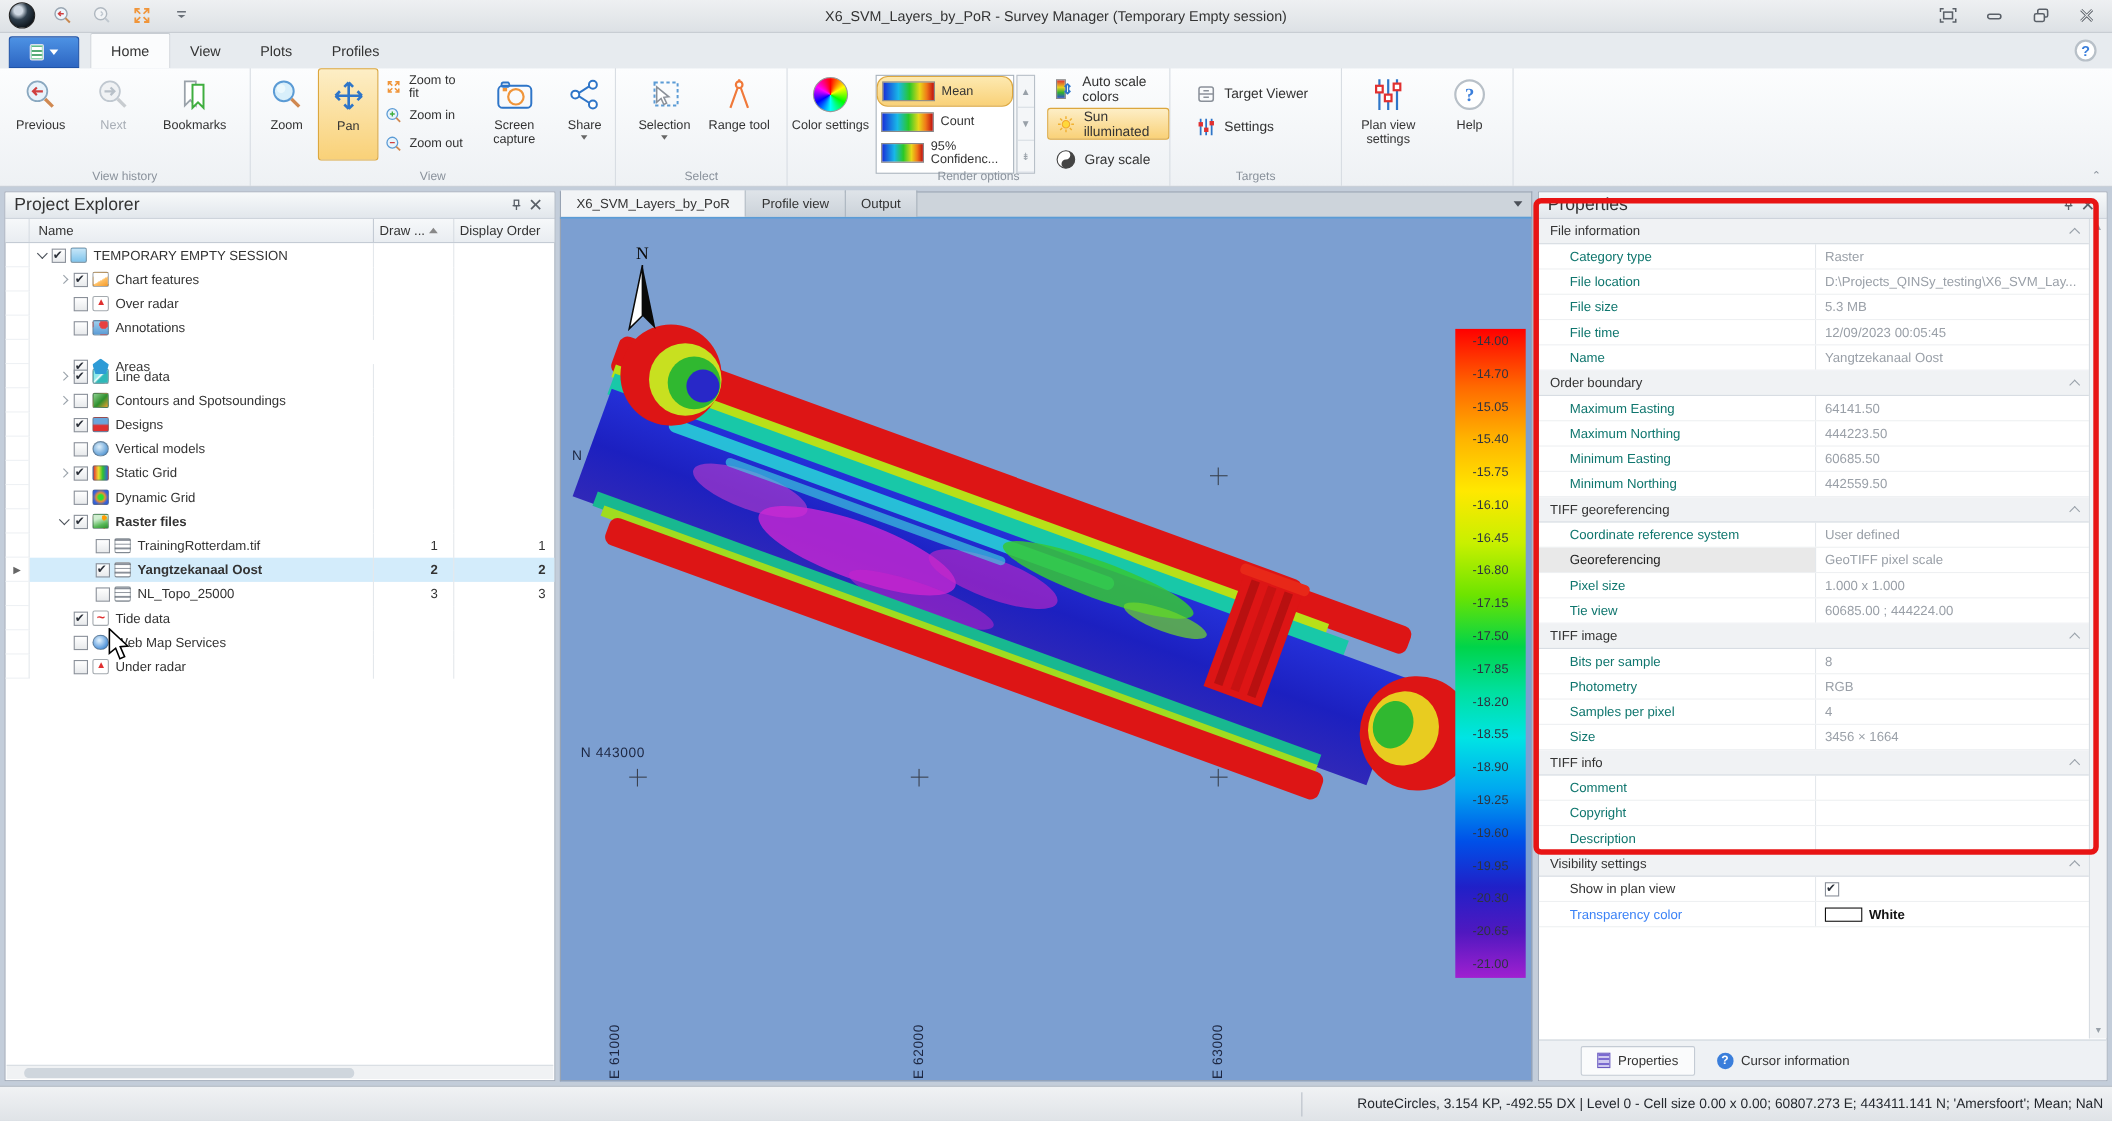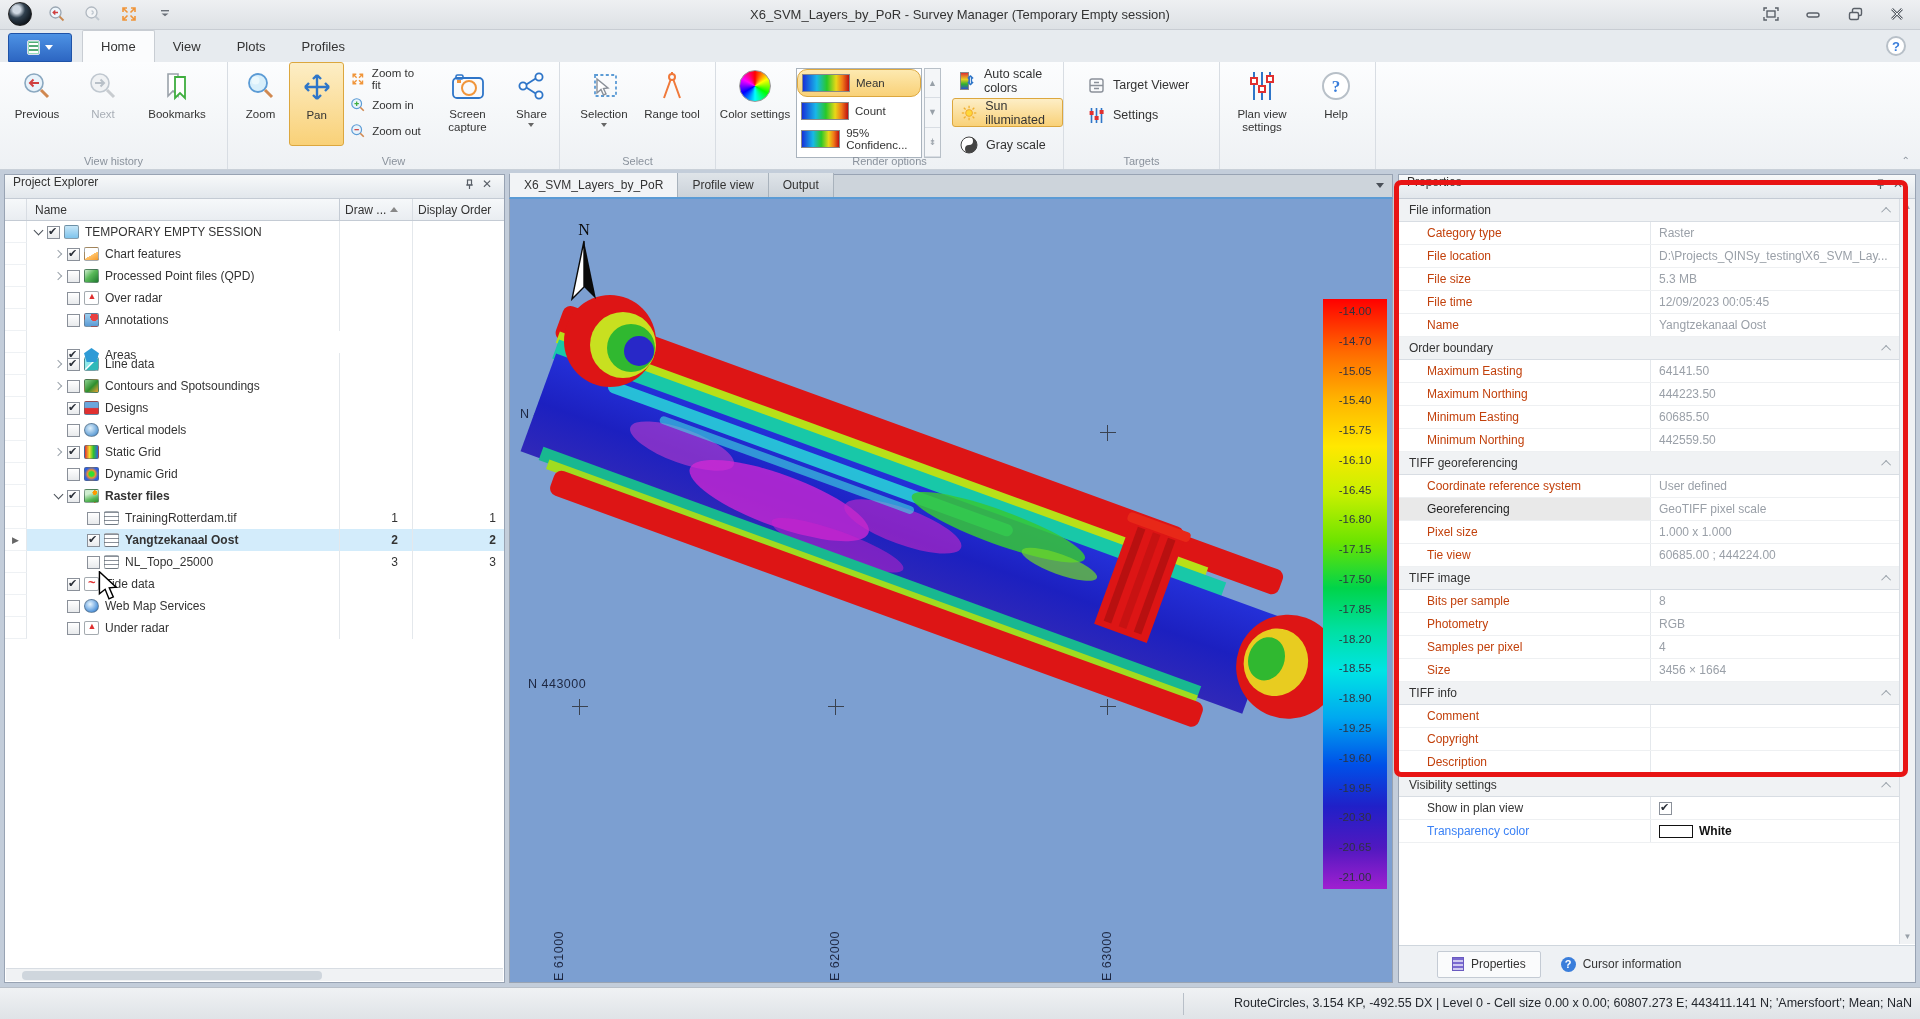--- a/index.html
+++ b/index.html
@@ -55,21 +55,21 @@
   .toggles { position:absolute; left:236px; top:4px; display:flex; flex-direction:column; gap:3px; }
   .toggle { display:flex; align-items:center; gap:8px; height:29px; padding:0 8px; font-size:12.5px; color:#333; }
   .minibar { width:9px; height:18px; background:linear-gradient(#e03030,#e8d020 40%,#30b030 70%,#3050d0); border:1px solid #888; }
   .updown { color:#2e75c8; font-size:13px; font-weight:bold; margin-left:-4px; }
   .trow2 { display:flex; align-items:center; gap:8px; height:30px; padding:0 10px; font-size:12.5px; }
 
   
   .workspace { position:absolute; left:0; top:170px; width:1920px; height:817px; background:#c3cdda; }
   .panel { position:absolute; background:#fff; border:1px solid #98a3b3; }
   .ptitle { height:24px; background:linear-gradient(#f7f9fa,#e2e7ec); border-bottom:1px solid #c4cbd4;
-    display:flex; align-items:flex-start; padding:0 8px; font-size:12px; color:#333; }
+    display:flex; align-items:center; padding:0 8px; font-size:16px; color:#333; }
   .ptitle .sp { flex:1; }
   .ticon { width:18px; height:18px; display:flex; align-items:center; justify-content:center; color:#5a6068; }
 
   
   #pe { left:4px; top:4px; width:501px; height:809px; }
   .pehead { display:flex; height:22px; background:linear-gradient(#f6f8fa,#e9edf1); border-bottom:1px solid #c4cbd4; font-size:12px; color:#333; }
   .colgutter { width:22px; border-right:1px solid #d8dde3; }
   .colname { flex:1; display:flex; align-items:center; padding-left:8px; border-right:1px solid #c4cbd4; }
   .coldraw { width:72px; display:flex; align-items:center; padding-left:5px; gap:4px; }
   .coldisp { width:92px; display:flex; align-items:center; padding-left:5px; border-left:1px solid #d8dde3; }
@@ -129,21 +129,21 @@
   #colorbar .cl span { display:block; text-align:center; font-size:11.5px; color:#2e3340; }
 
   
   #props { left:1398px; top:4px; width:518px; height:809px; }
   .pgrid { position:absolute; left:0; top:24px; right:16px; }
   .psec { height:23px; display:flex; align-items:center; background:#f0f2f4; border-bottom:1px solid #d8dde3;
     padding:0 8px 0 10px; font-size:12px; color:#333; }
   .psec .sp { flex:1; }
   .chevup { width:7px; height:7px; border-left:1.6px solid #9aa2aa; border-top:1.6px solid #9aa2aa; transform:rotate(45deg) translateY(2px); }
   .prow { height:23px; display:flex; border-bottom:1px solid #eef0f2; font-size:12px; }
-  .plabel { width:252px; display:flex; align-items:center; padding-left:28px; color:#c2410c; border-right:1px solid #e4e8ec; }
+  .plabel { width:252px; display:flex; align-items:center; padding-left:28px; color:#0f766e; border-right:1px solid #e4e8ec; }
   .pvalue { flex:1; display:flex; align-items:center; padding-left:8px; color:#9aa0a8; white-space:nowrap; overflow:hidden; }
   .prow.hl .plabel { background:#e9e9e9; color:#222; }
   .pcheck { width:13px; height:13px; border:1px solid #8a9099; background:#fff; position:relative; }
   .pcheck::after { content:"✔"; position:absolute; left:0; top:-2px; font-size:11px; color:#2a2f38; }
   .swatch { width:34px; height:13px; background:#fff; border:1.5px solid #111; margin-right:6px; }
   .pvalue .bold { color:#111; font-weight:bold; }
   .vscroll { position:absolute; right:0; top:24px; width:16px; bottom:38px; background:#f0f2f4; border-left:1px solid #d8dde3; }
   .vscroll .a { position:absolute; left:0; width:15px; height:15px; color:#98a0a8; font-size:8px; display:flex; align-items:center; justify-content:center; }
   .ptabs { position:absolute; left:0; right:0; bottom:0; height:37px; background:#eef1f4; border-top:1px solid #cfd6dd; display:flex; align-items:center; padding-left:38px; gap:6px; }
   .ptab { height:27px; display:flex; align-items:center; gap:7px; padding:0 14px; font-size:12px; color:#333; }
@@ -531,31 +531,20 @@
             <div class="dr"></div>
             <div class="dp"></div>
           </div>
           <div class="trow">
             <div class="gut"></div>
             <div class="nm" style="padding-left: 24px;">
               <span class="exp closed"></span>
               <span class="cb on"></span>
               <span class="ti ti-chart"></span>
               <span class="tlabel">Chart features</span>
-            </div>
-            <div class="dr"></div>
-            <div class="dp"></div>
-          </div>
-          <div class="trow">
-            <div class="gut"></div>
-            <div class="nm" style="padding-left: 24px;">
-              <span class="exp closed"></span>
-              <span class="cb"></span>
-              <span class="ti ti-qpd"></span>
-              <span class="tlabel">Processed Point files (QPD)</span>
             </div>
             <div class="dr"></div>
             <div class="dp"></div>
           </div>
           <div class="trow">
             <div class="gut"></div>
             <div class="nm" style="padding-left: 24px;">
               <span class="exp"></span>
               <span class="cb"></span>
               <span class="ti ti-radar"></span>

